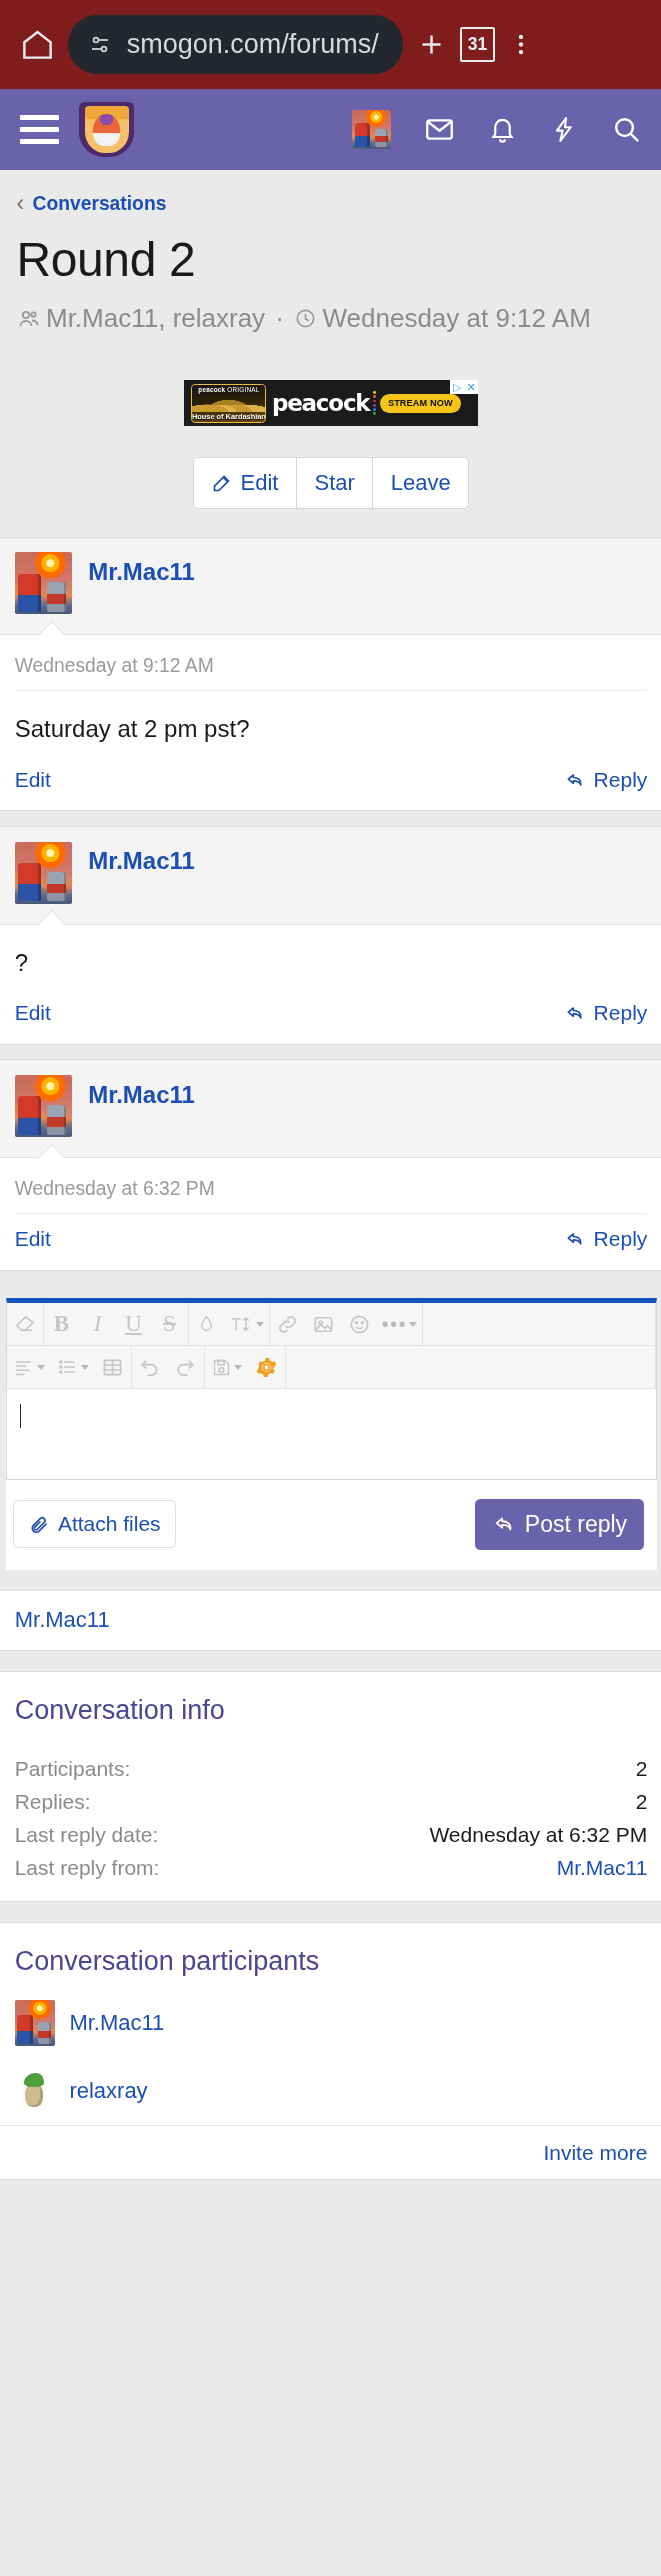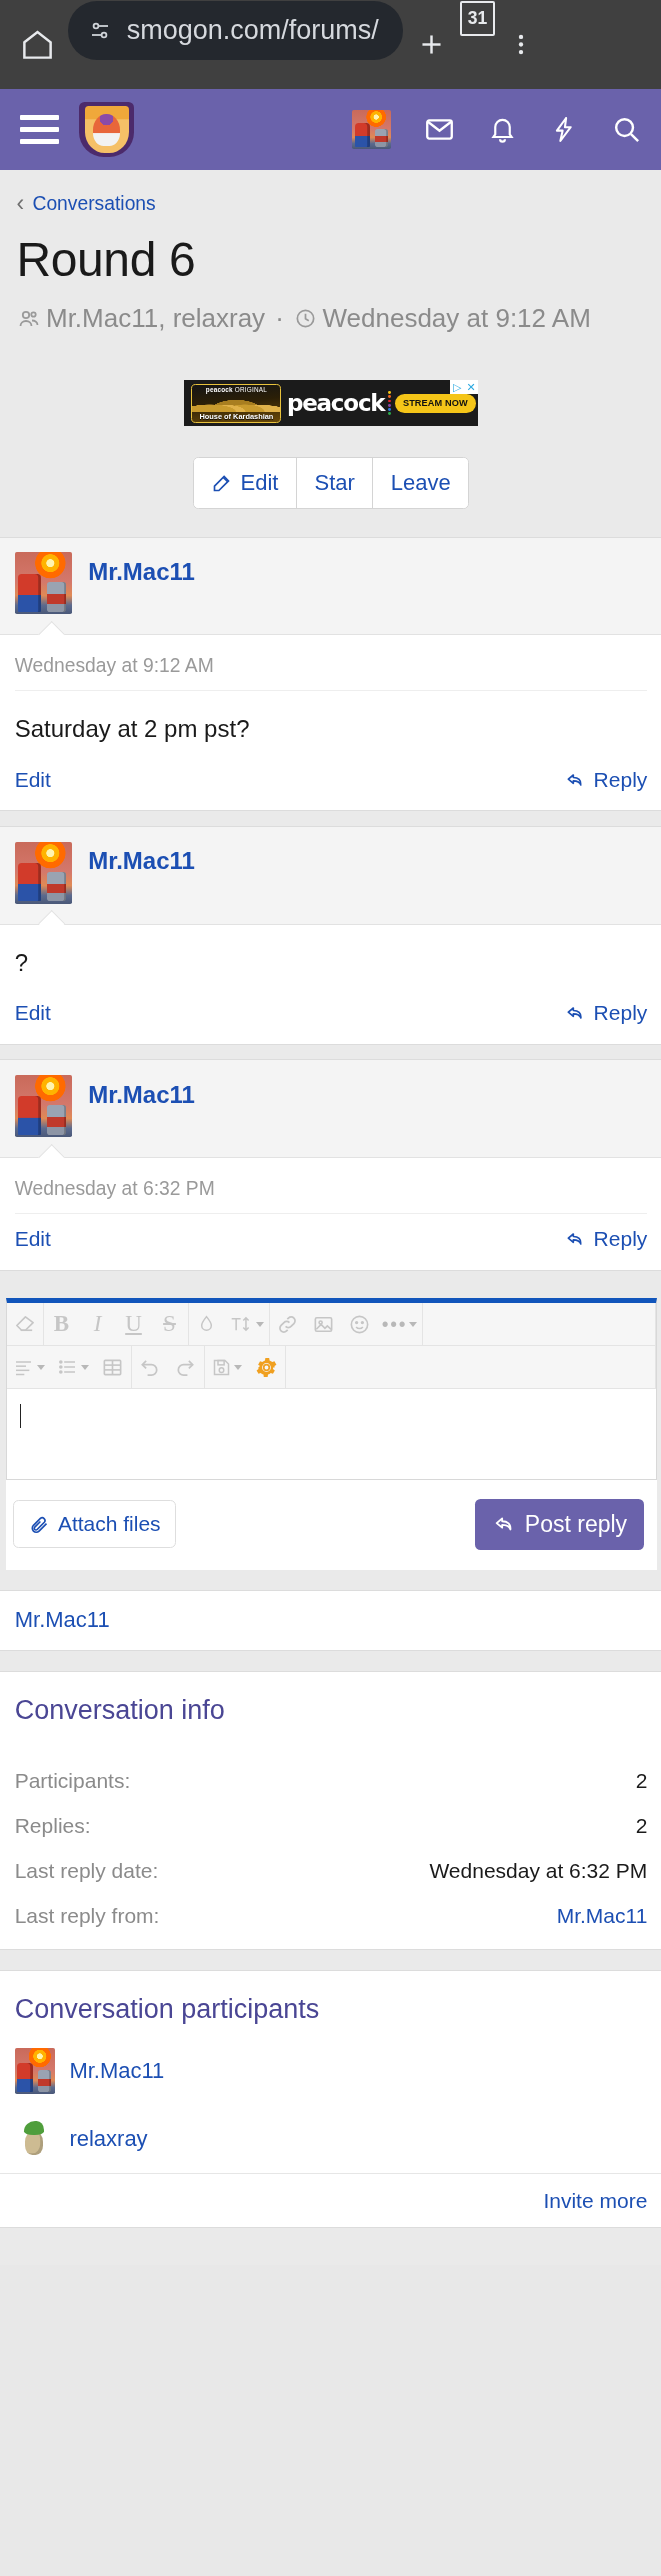--- a/index.html
+++ b/index.html
@@ -6,23 +6,24 @@
   html, body {
     width: 662px;
     background: #e8e8e8;
     font-family: "Liberation Sans", sans-serif;
   }
   body { width: 662px; height: 2576px; overflow: hidden; }
 
   
   .browser-bar {
     height: 89px;
-    background: #404040;
+    background: #7f1d1d;
     display: flex;
-    padding: 1px 20px;
+    align-items: center;
+    padding: 12px 20px;
     gap: 13px;
   }
   .chrome-icon { flex: 0 0 auto; display: flex; align-items: center; justify-content: center; }
   .omnibox {
     flex: 1 1 auto;
     height: 59px;
     background: #24282e;
     border-radius: 29px;
     display: flex;
     align-items: center;
@@ -77,21 +78,21 @@
   .page { background: #eaeaea; padding-bottom: 0; }
 
   .breadcrumb {
     display: flex;
     align-items: center;
     gap: 8.3px;
     padding: 22px 16.5px 5.5px 16.5px;
     font-size: 19.3px;
   }
   .breadcrumb-chevron { color: #707070; font-size: 23px; line-height: 1; }
-  .breadcrumb-link { color: #1c4fb3; font-weight: normal; }
+  .breadcrumb-link { color: #1c4fb3; font-weight: bold; }
 
   .page-title {
     font-size: 48px;
     color: #1a1a1a;
     font-weight: normal;
     padding: 11px 16.5px 3.7px 16.5px;
     letter-spacing: -0.4px;
   }
   .page-meta {
     display: flex;
@@ -149,21 +150,21 @@
     color: #fff; font-size: 23px; font-weight: bold;
     letter-spacing: -1.2px;
     font-family: "DejaVu Sans", sans-serif;
   }
   .ad-dots { display: flex; flex-direction: column; gap: 1.4px; }
   .ad-dots i { width: 2.8px; height: 2.8px; border-radius: 50%; display: block; }
   .ad-cta {
     background: #f5c518; color: #111;
     font-size: 9.2px; font-weight: bold;
     padding: 4.6px 8.3px; border-radius: 10px;
-    margin-right: 2px; white-space: nowrap;
+    margin-right: 17px; white-space: nowrap;
     letter-spacing: 0.1px;
   }
   .ad-controls { position: absolute; top: 0; right: 0; display: flex; }
   .ad-choice, .ad-close {
     width: 13.8px; height: 13.8px;
     background: #fff;
     display: flex; align-items: center; justify-content: center;
     font-size: 11px; color: #2aa8e0;
   }
 
@@ -322,21 +323,20 @@
   }
   .block-title .sub { font-size: 20px; }
   .block-row { padding: 16.5px 14.7px; font-size: 22px; }
   .block-row a, .link { color: #1c4fb3; text-decoration: none; }
 
   .info-list { padding: 7.4px 14.7px 16.5px 14.7px; }
   .info-line {
     display: flex; justify-content: space-between; align-items: baseline;
     font-size: 21px;
     padding: 4.6px 0;
-    margin-top: 12px;
   }
   .info-label { color: #8b8b8b; }
   .info-value { color: #1a1a1a; }
   .info-value.linked { color: #1c4fb3; }
 
   .participant {
     display: flex; align-items: center; gap: 14.7px;
     padding: 11px 14.7px;
     font-size: 22px;
   }
@@ -490,21 +490,21 @@
   </div>
 </div>
 
 <div class="page">
 
   <div class="breadcrumb">
     <span class="breadcrumb-chevron">‹</span>
     <a class="breadcrumb-link">Conversations</a>
   </div>
 
-  <h1 class="page-title">Round 6</h1>
+  <h1 class="page-title">Round 2</h1>
 
   <div class="page-meta">
     <span style="display:flex;align-items:center;margin-right:3.7px;">
       <svg width="24" height="24" viewBox="0 0 24 24" fill="none" stroke="#9a9a9a" stroke-width="1.8">
         <circle cx="9" cy="8" r="3.2"></circle>
           <path d="M3.5 19c0-3 2.5-5 5.5-5s5.5 2 5.5 5"></path>
         <circle cx="16.5" cy="7.5" r="2.2"></circle>
           <path d="M15 13.5c3 0 5.5 1.8 5.5 4.6"></path>
       </svg>
     </span>

